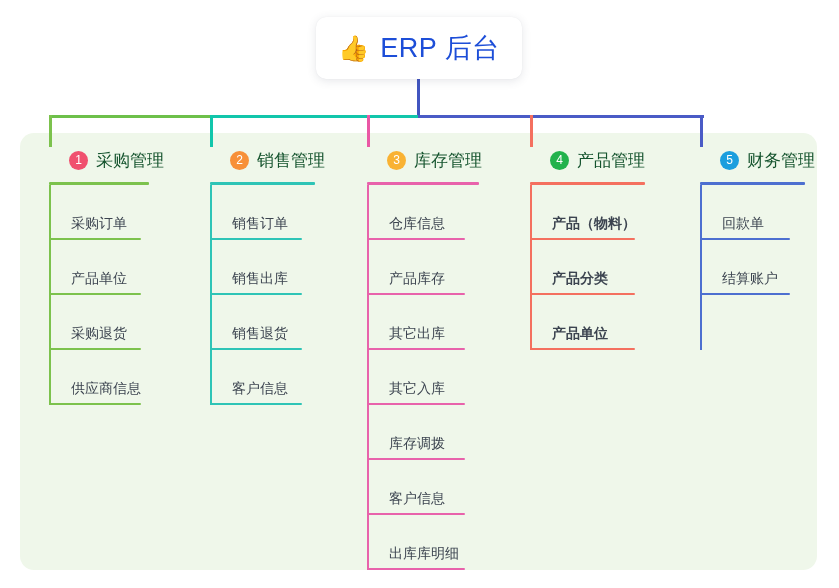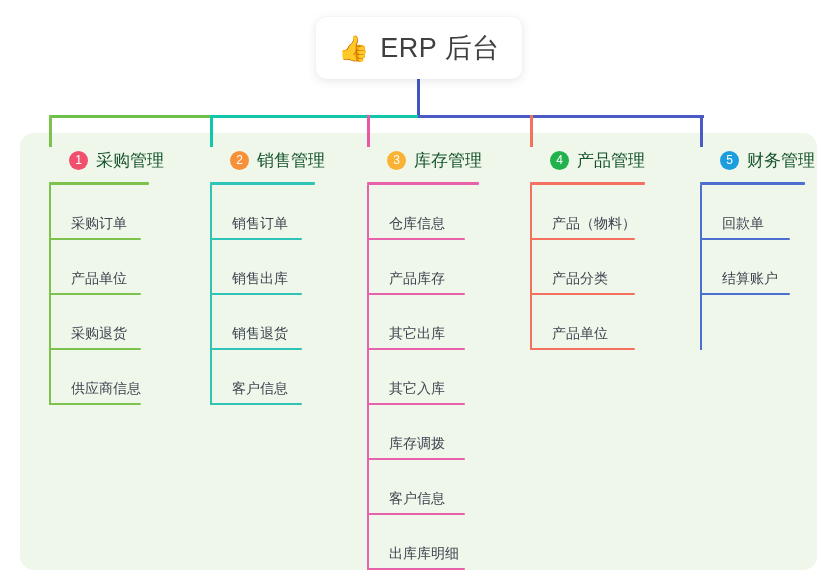--- a/index.html
+++ b/index.html
@@ -44,21 +44,21 @@
     align-items: center;
     gap: 11px;
   }
   .root-emoji {
     font-size: 25px;
     line-height: 1;
     display: block;
   }
   .root-title {
     font-size: 27px;
-    color: #404040;
+    color: #1d4ed8;
     letter-spacing: 0.5px;
     white-space: nowrap;
   }
 
   
   .panel {
     position: absolute;
     left: 20px;
     top: 133px;
     width: 797px;
@@ -267,21 +267,21 @@
         </div>
       </div>
       <div class="column" style="left: 530px; top: 145px;">
         <div class="col-head">
           <div class="col-head-row">
             <span class="badge" style="background: rgb(34, 178, 76);">4</span>
             <span class="col-title">产品管理</span>
           </div>
           <div class="col-head-rule" style="width: 115px; background: rgb(244, 112, 95);"></div>
         </div>
-        <div class="col-body" style="height: 161px;">
+        <div class="col-body" style="height: 161px; font-weight: bold;">
           <div class="spine" style="height: 165px; background: rgb(244, 112, 95);"></div>
           <div class="leaf">
             <span class="leaf-label">产品（物料）</span>
             <div class="leaf-rule" style="width: 105px; background: rgb(244, 112, 95);"></div>
           </div>
           <div class="leaf">
             <span class="leaf-label">产品分类</span>
             <div class="leaf-rule" style="width: 105px; background: rgb(244, 112, 95);"></div>
           </div>
           <div class="leaf">

